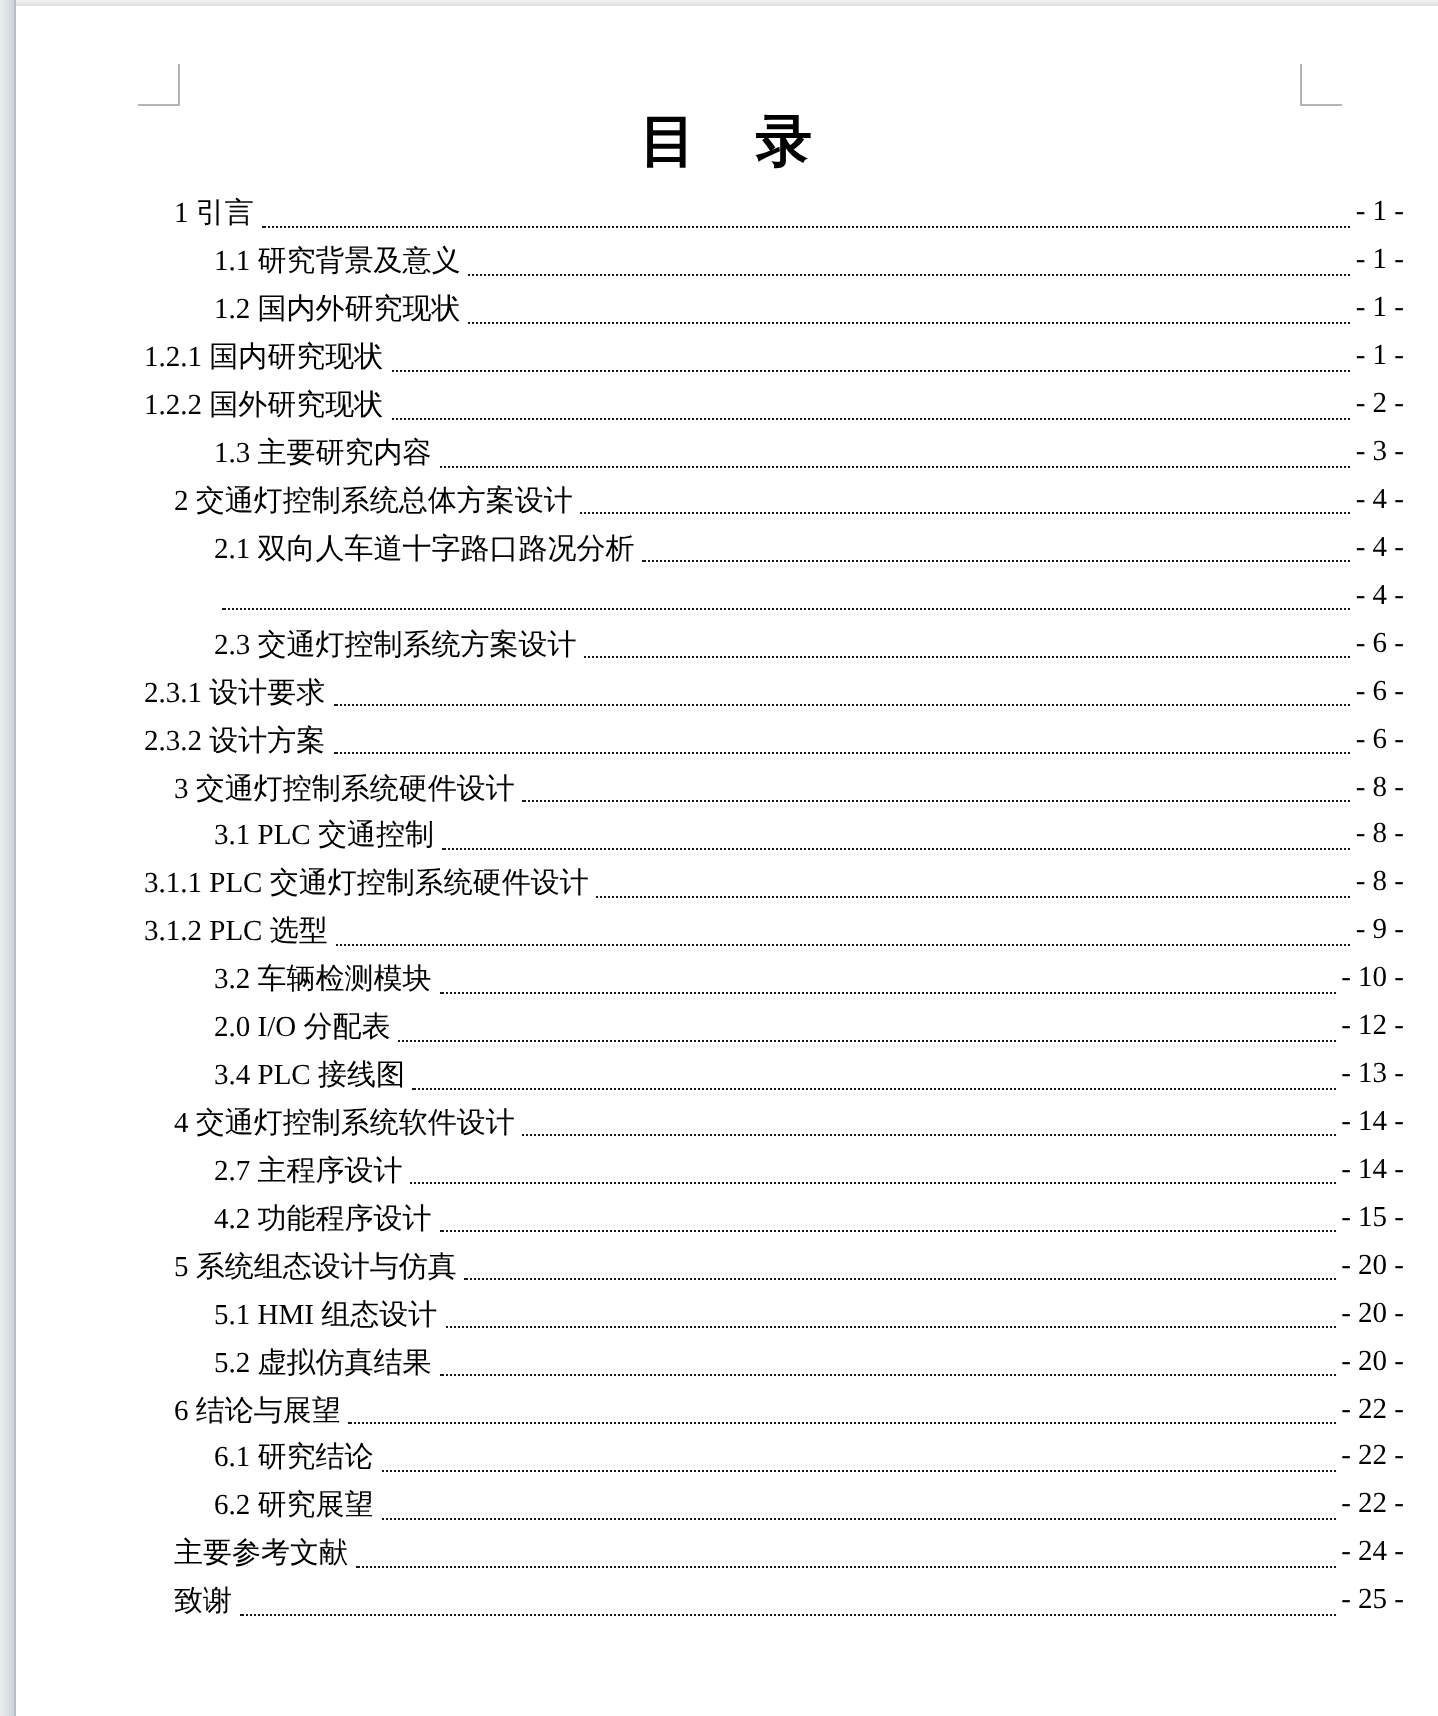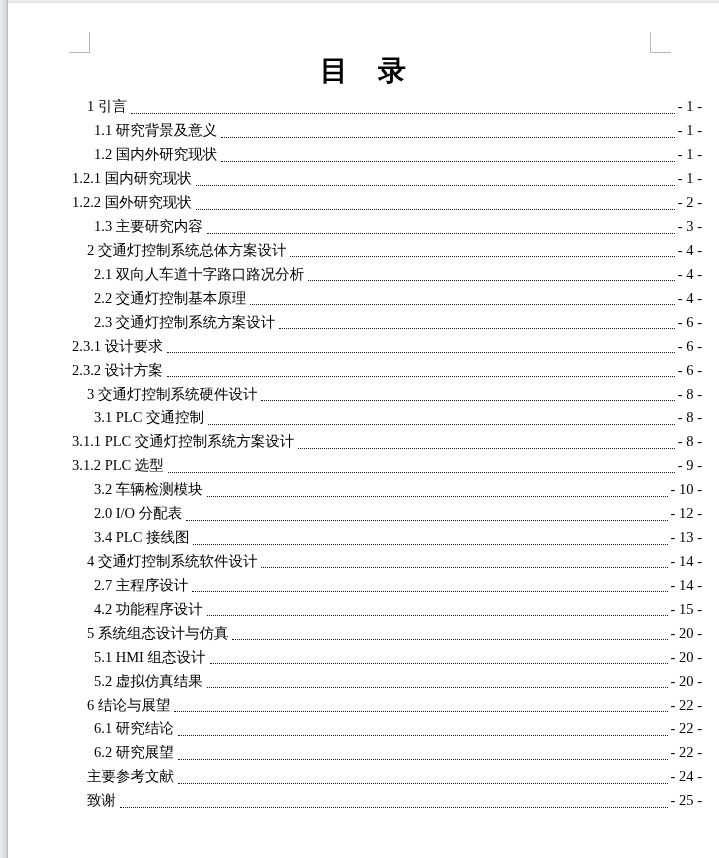--- a/index.html
+++ b/index.html
@@ -44,21 +44,21 @@
   }
   .toc-row {
     display: flex; align-items: center;
     height: 23.93px;
     padding-left: 79px; padding-right: 17px;
     font-size: 14.5px;
     white-space: nowrap;
     cursor: default;
     justify-content: flex-end;
   }
-  .toc-row.lvl2 { padding-left: 70px; margin-left: 16px; }
+  .toc-row.lvl2 { padding-left: 99px; }
   .toc-row.lvl3 { padding-left: 64px; }
   .toc-label { flex: 0 0 auto; }
   .toc-leader {
     flex: 1 1 auto;
     height: 13px;
     margin: 0 3px 0 4px;
     border-bottom: 1.5px dotted #1a1a1a;
     min-width: 10px;
   }
   .toc-page { flex: 0 0 auto; font-size: 14.5px; }
@@ -110,21 +110,20 @@
         <span class="toc-label">2 交通灯控制系统总体方案设计</span>
         <span class="toc-leader"></span>
         <span class="toc-page">- 4 -</span>
       </div>
       <div class="toc-row lvl2">
         <span class="toc-label">2.1 双向人车道十字路口路况分析</span>
         <span class="toc-leader"></span>
         <span class="toc-page">- 4 -</span>
       </div>
       <div class="toc-row lvl2">
-        <span class="toc-label">2.2 交通灯控制基本原理</span>
         <span class="toc-leader"></span>
         <span class="toc-page">- 4 -</span>
       </div>
       <div class="toc-row lvl2">
         <span class="toc-label">2.3 交通灯控制系统方案设计</span>
         <span class="toc-leader"></span>
         <span class="toc-page">- 6 -</span>
       </div>
       <div class="toc-row lvl3">
         <span class="toc-label">2.3.1 设计要求</span>
@@ -140,21 +139,21 @@
         <span class="toc-label">3 交通灯控制系统硬件设计</span>
         <span class="toc-leader"></span>
         <span class="toc-page">- 8 -</span>
       </div>
       <div class="toc-row lvl2">
         <span class="toc-label">3.1 PLC 交通控制</span>
         <span class="toc-leader"></span>
         <span class="toc-page">- 8 -</span>
       </div>
       <div class="toc-row lvl3">
-        <span class="toc-label">3.1.1 PLC 交通灯控制系统方案设计</span>
+        <span class="toc-label">3.1.1 PLC 交通灯控制系统硬件设计</span>
         <span class="toc-leader"></span>
         <span class="toc-page">- 8 -</span>
       </div>
       <div class="toc-row lvl3">
         <span class="toc-label">3.1.2 PLC 选型</span>
         <span class="toc-leader"></span>
         <span class="toc-page">- 9 -</span>
       </div>
       <div class="toc-row lvl2">
         <span class="toc-label">3.2 车辆检测模块</span>

